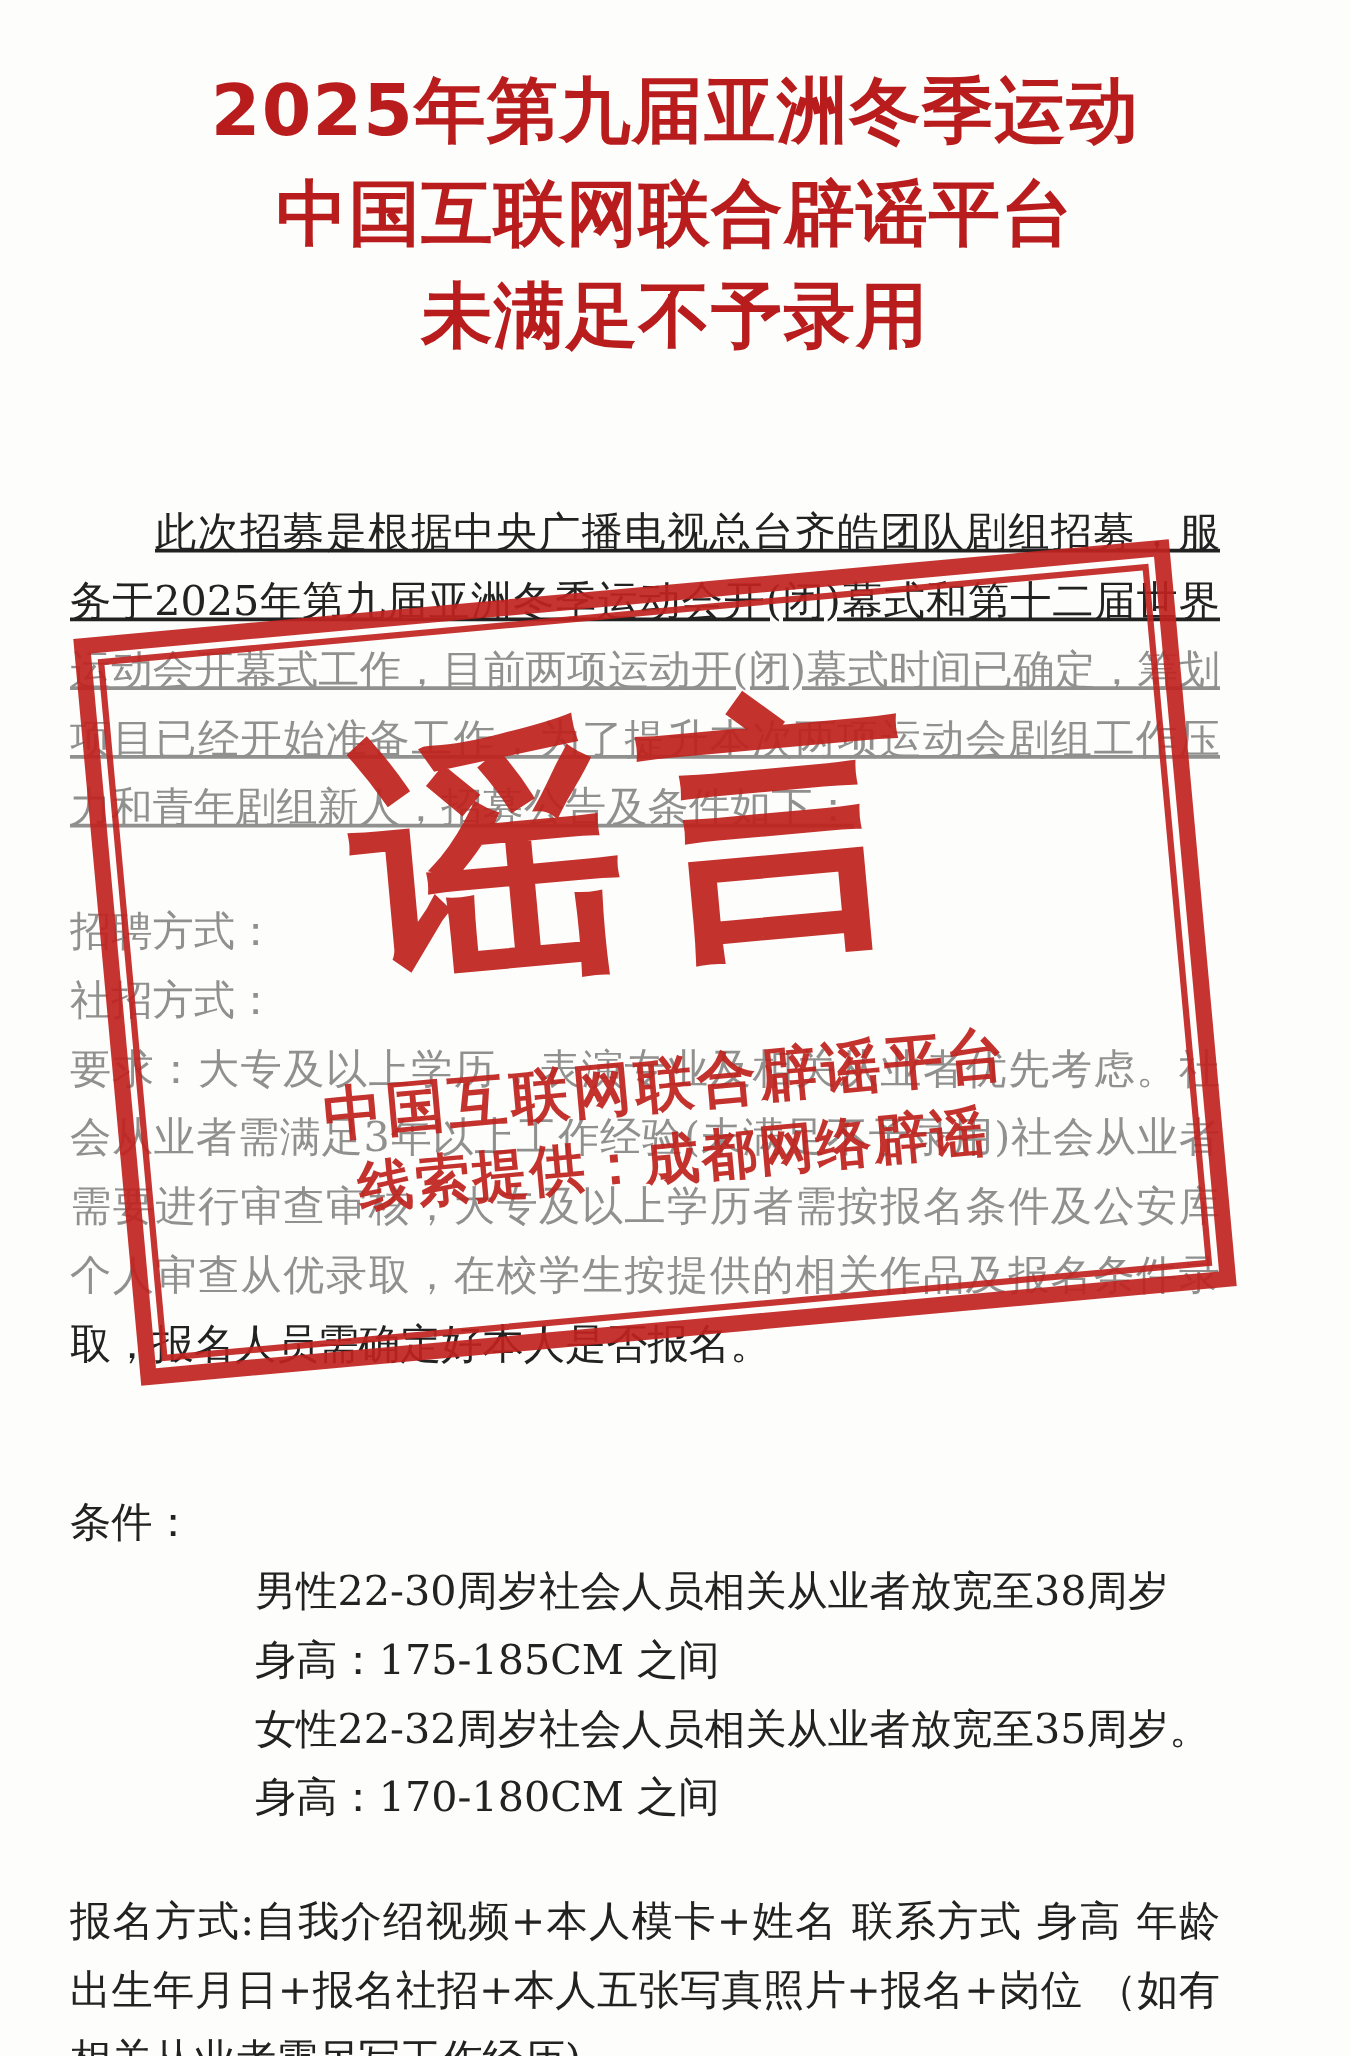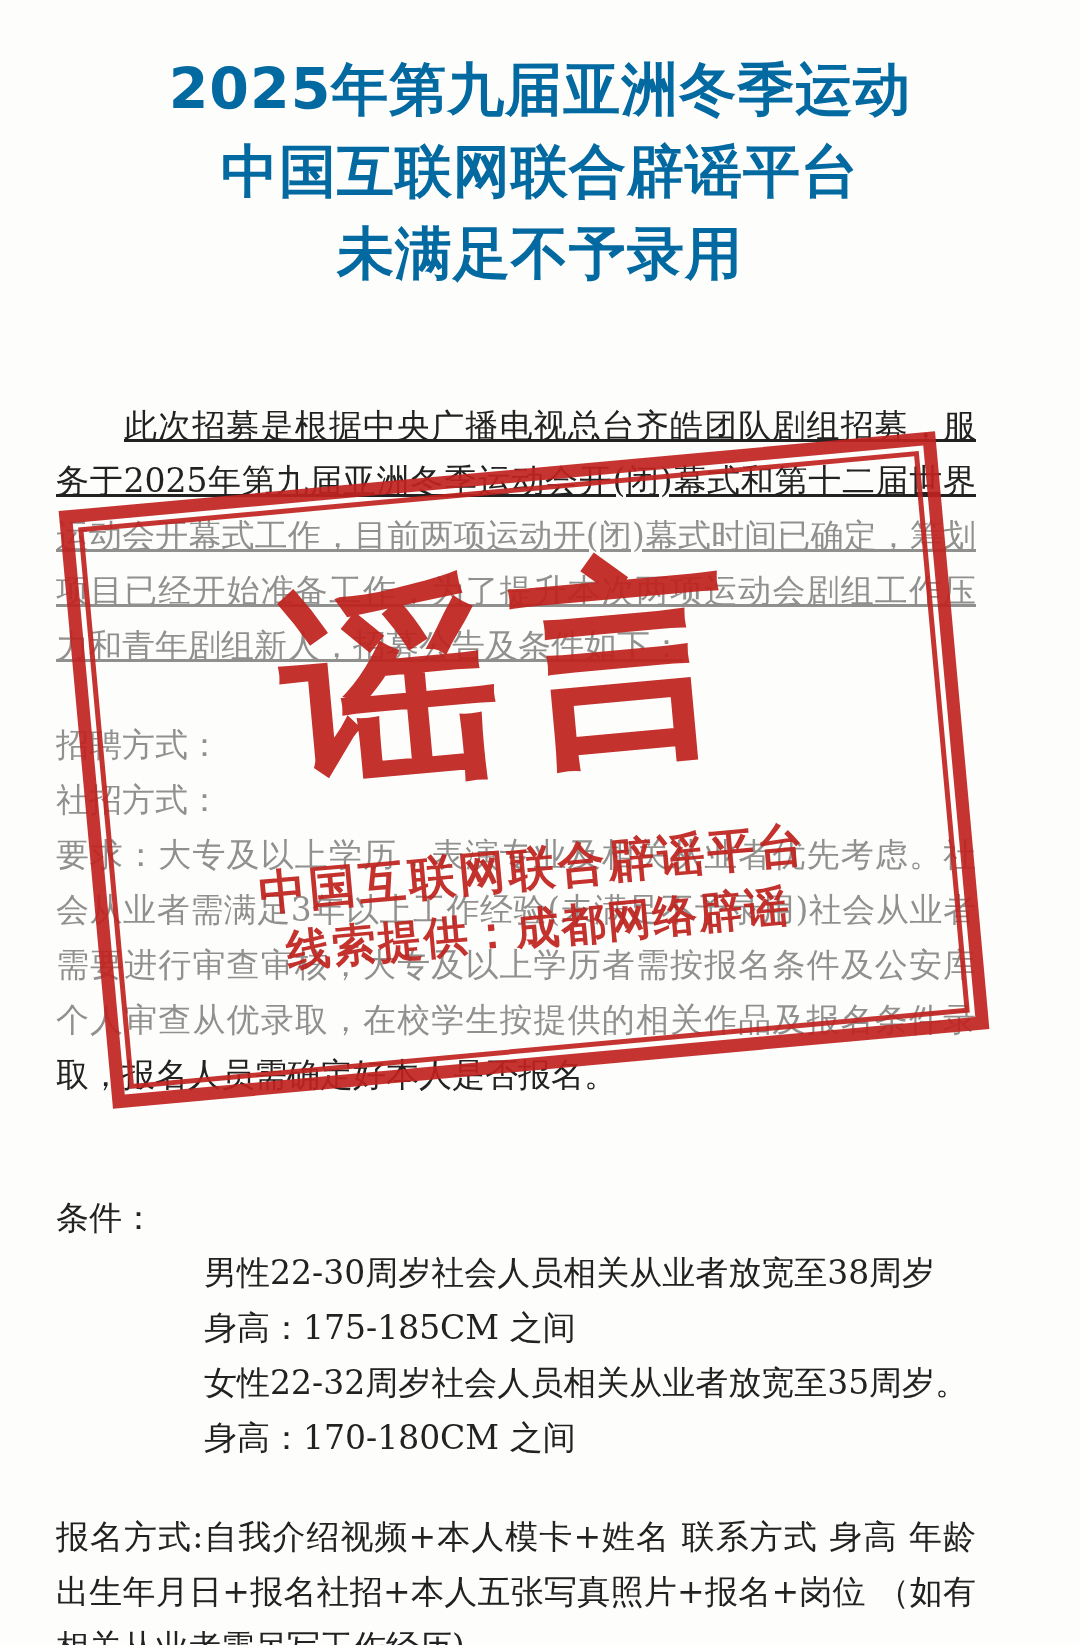--- a/index.html
+++ b/index.html
@@ -29,21 +29,21 @@
     left: 0;
     width: 1080px;
     text-align: center;
   }
   .title-line {
     font-family: "DejaVu Sans", sans-serif;
     font-weight: 700;
     font-size: 57px;
     line-height: 82px;
     letter-spacing: 1px;
-    color: #0369a1;
+    color: #b91c1c;
     white-space: nowrap;
   }
 
   
   .body-block {
     position: absolute;
     left: 56px;
     width: 920px;
     top: 398px;
     font-size: 33px;

